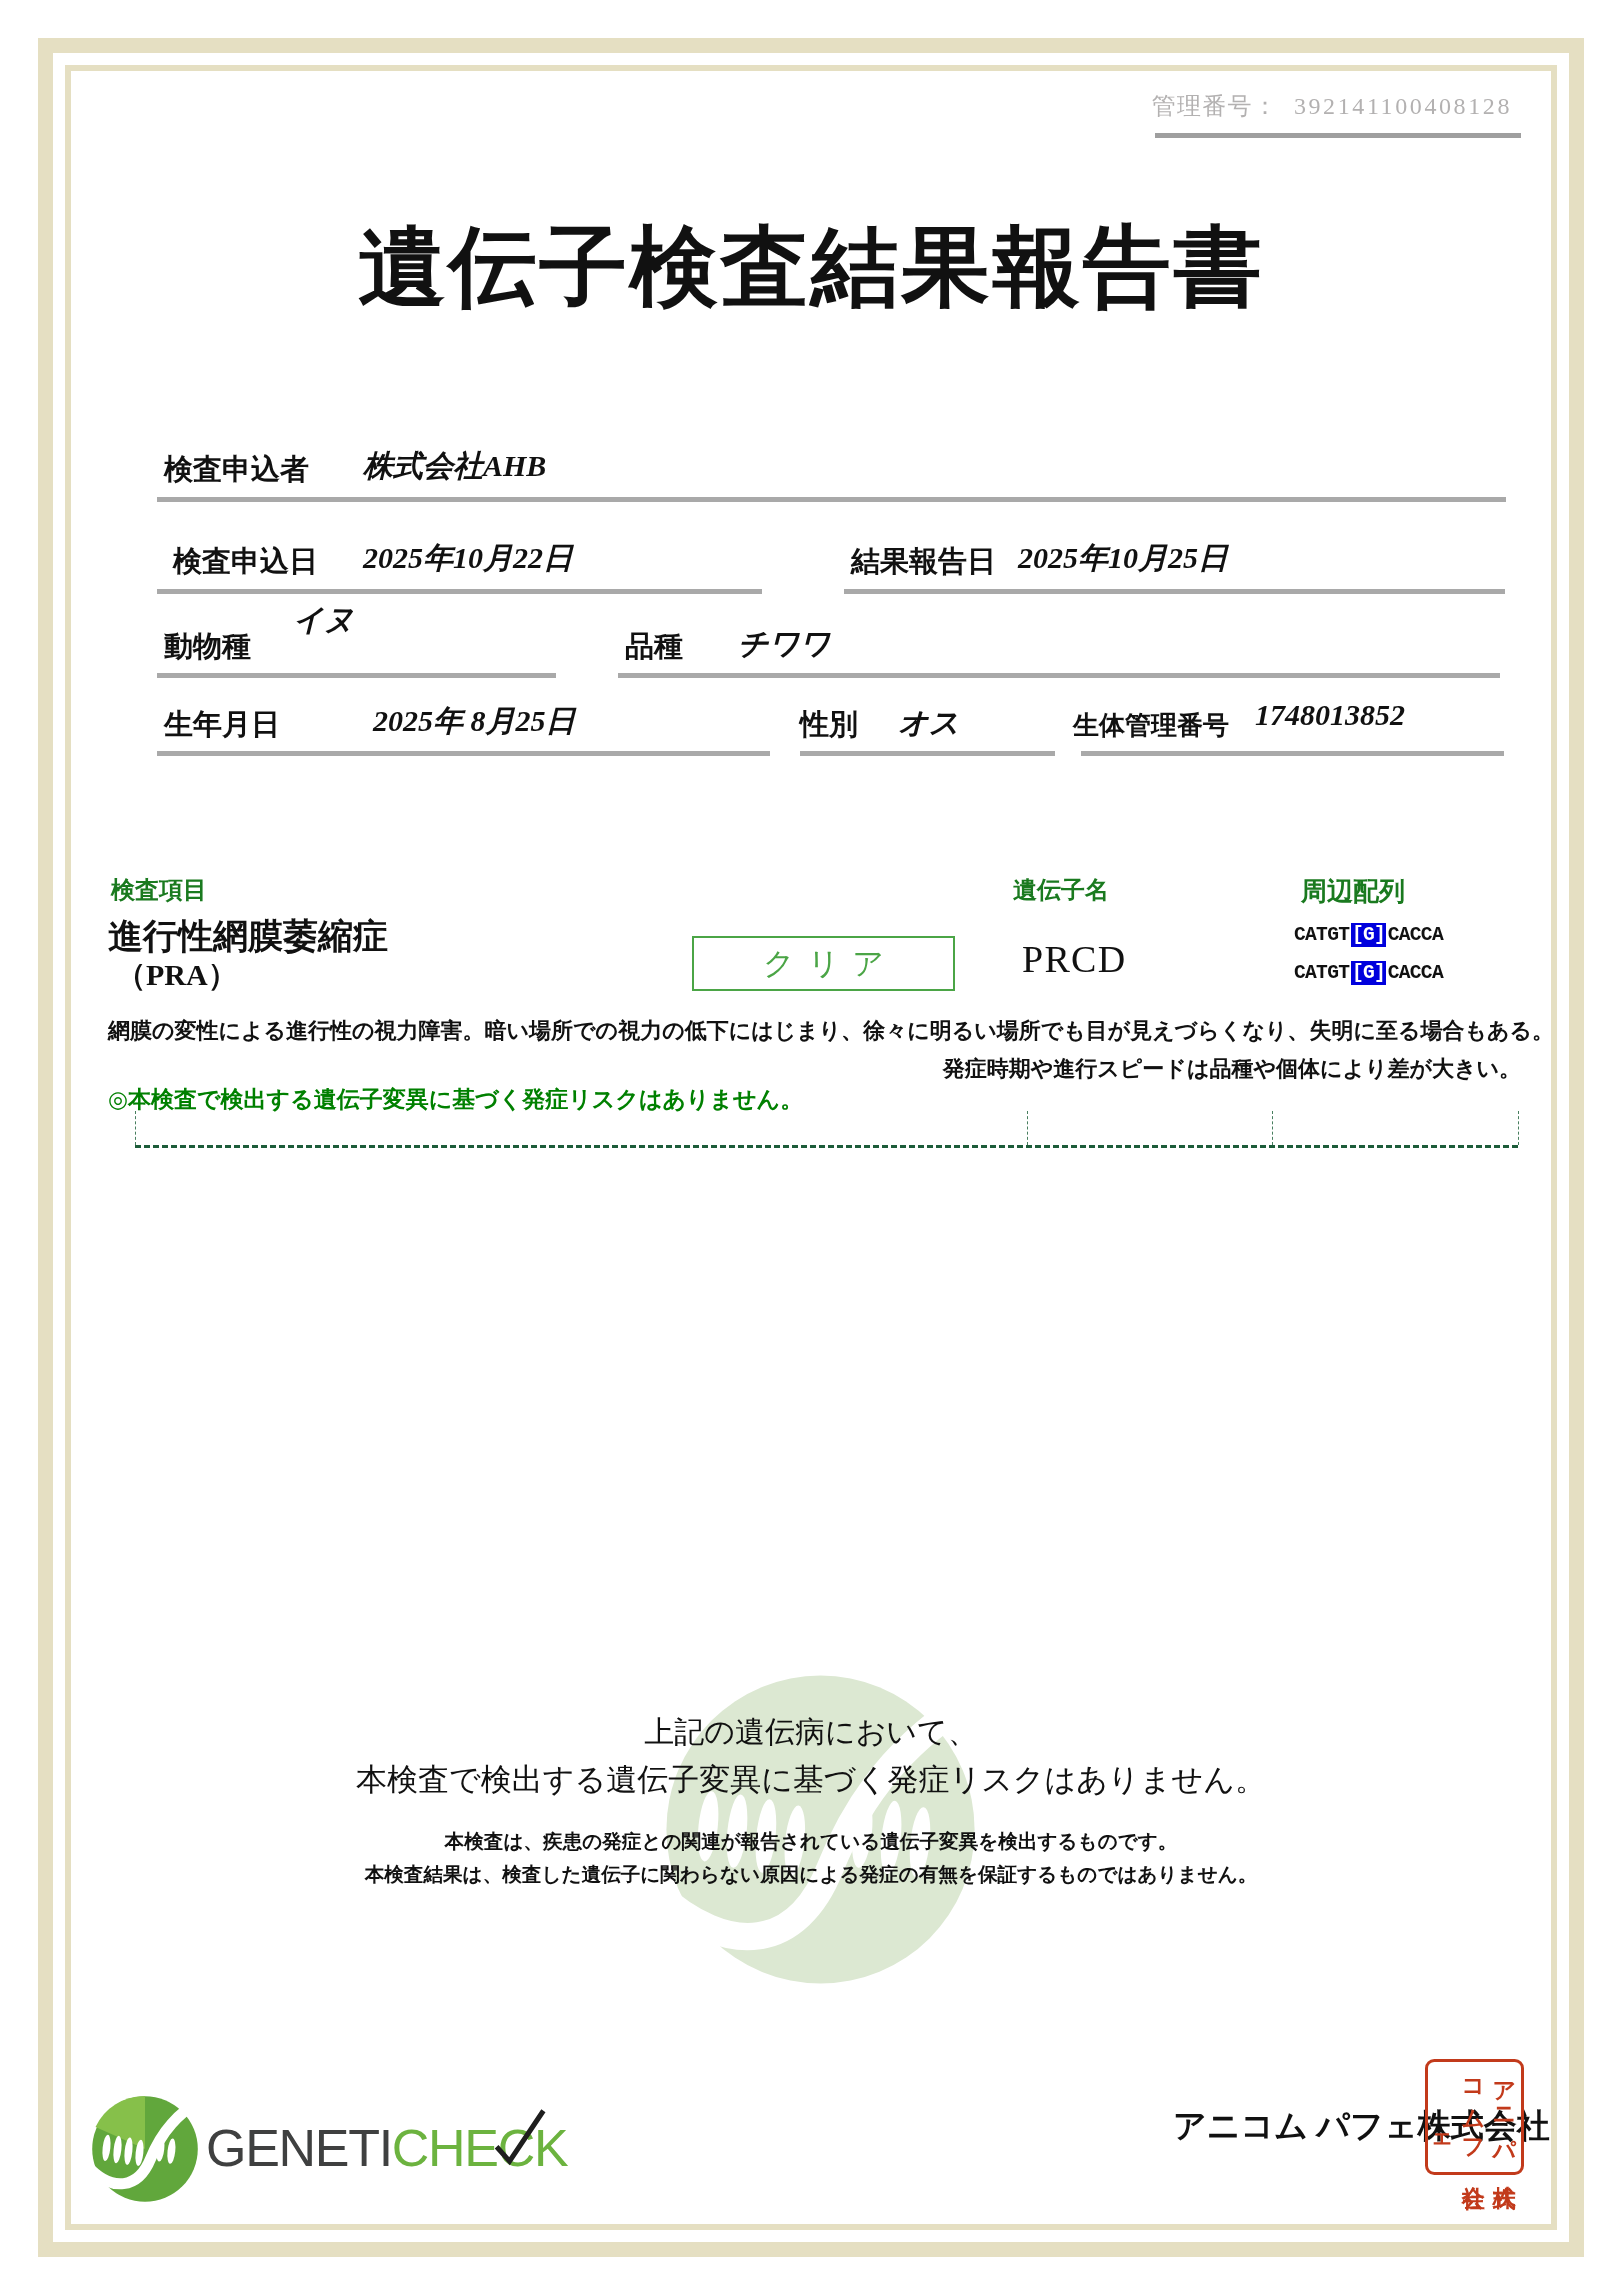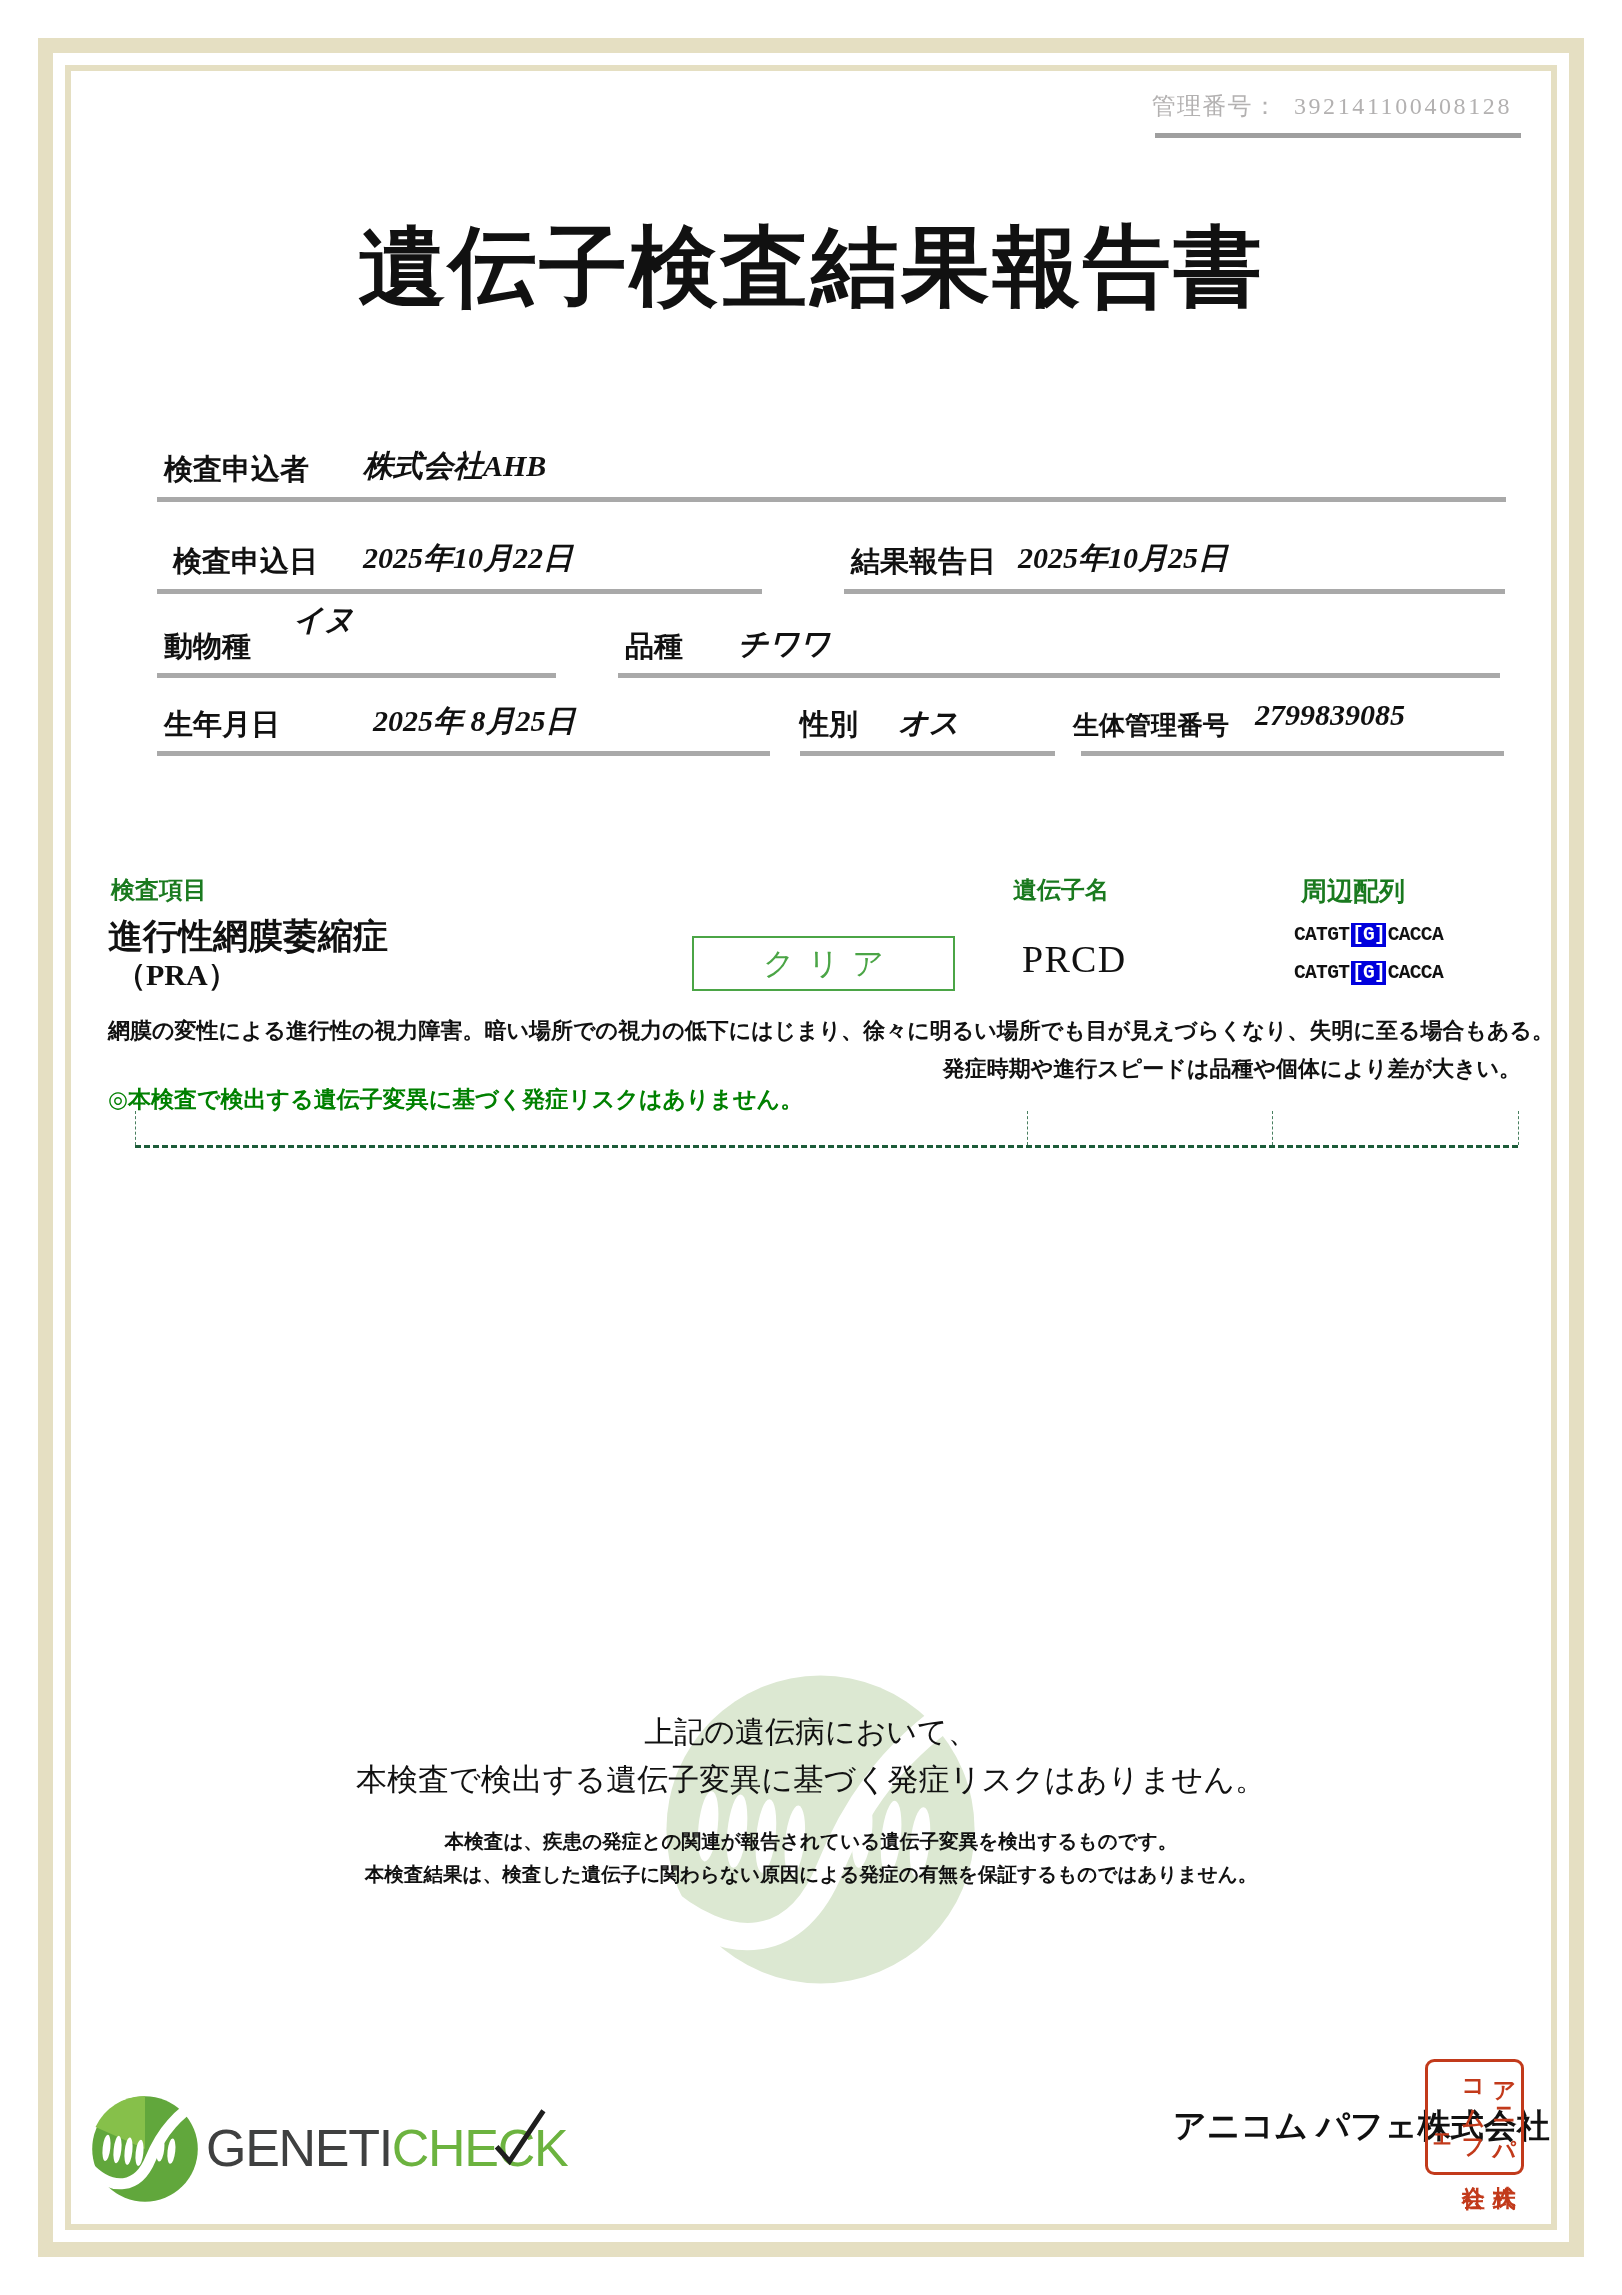--- a/index.html
+++ b/index.html
@@ -134,21 +134,21 @@
   <span class="abs fvalue" id="breed-value">チワワ</span>
   <div class="abs uline" id="u-row3b"></div>
 
   <span class="abs flabel" id="birth-label">生年月日</span>
   <span class="abs fvalue" id="birth-value">2025年 8月25日</span>
   <div class="abs uline" id="u-row4a"></div>
   <span class="abs flabel" id="sex-label">性別</span>
   <span class="abs fvalue" id="sex-value">オス</span>
   <div class="abs uline" id="u-row4b"></div>
   <span class="abs flabel" id="animalid-label">生体管理番号</span>
-  <span class="abs fvalue" id="animalid-value">2799839085</span>
+  <span class="abs fvalue" id="animalid-value">1748013852</span>
   <div class="abs uline" id="u-row4c"></div>
 
   <span class="abs sec-head" id="item-header">検査項目</span>
   <span class="abs sec-head" id="gene-header">遺伝子名</span>
   <span class="abs sec-head" id="seq-header">周辺配列</span>
 
   <span class="abs" id="disease-name">進行性網膜萎縮症</span>
   <span class="abs" id="disease-sub">（PRA）</span>
 
   <div class="abs" id="result-box">

